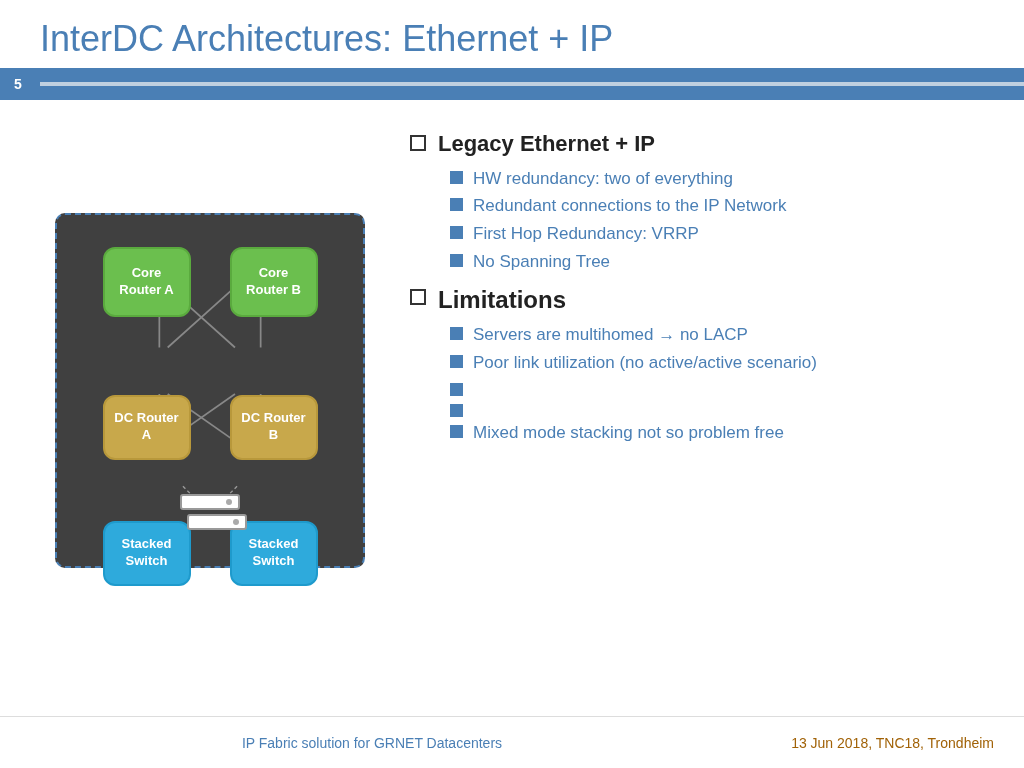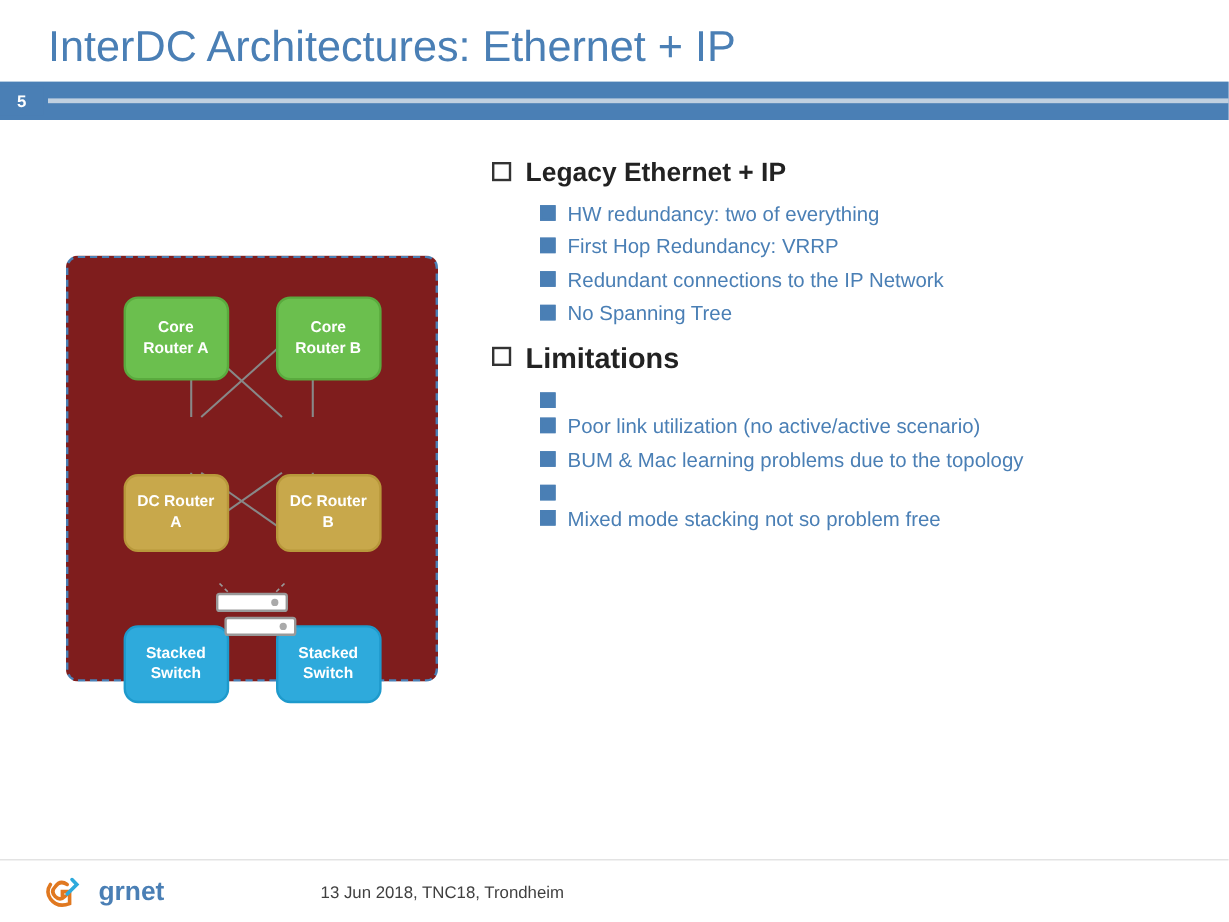--- a/index.html
+++ b/index.html
@@ -55,21 +55,21 @@
     .diagram-area {
       width: 340px;
       flex-shrink: 0;
       display: flex;
       align-items: center;
       justify-content: center;
     }
     .diagram-box {
       border: 2.5px dashed #4a7fb5;
       border-radius: 10px;
-      background: #7f1d1d;
+      background: #404040;
       width: 310px;
       height: 355px;
       position: relative;
       padding: 18px 16px;
     }
 
     .node {
       border-radius: 12px;
       display: flex;
       align-items: center;
@@ -222,21 +222,21 @@
     .footer-center {
       flex: 1;
       text-align: center;
       font-size: 14px;
       color: #4a7fb5;
     }
     .footer-right {
       width: 280px;
       text-align: right;
       font-size: 14px;
-      color: #404040;
+      color: #a16207;
     }
 
     
     .diagram-inner {
       position: relative;
       width: 100%;
       height: 100%;
     }
   </style>
 </head>
@@ -317,65 +317,56 @@
       <div class="main-bullet-checkbox"></div>
       <span class="main-bullet-text">Legacy Ethernet + IP</span>
     </div>
     <div class="sub-bullets">
       <div class="sub-bullet">
         <div class="sub-bullet-checkbox"></div>
         <span class="sub-bullet-text">HW redundancy: two of everything</span>
       </div>
       <div class="sub-bullet">
         <div class="sub-bullet-checkbox"></div>
+        <span class="sub-bullet-text">Redundant connections to the IP Network</span>
+      </div>
+      <div class="sub-bullet">
+        <div class="sub-bullet-checkbox"></div>
         <span class="sub-bullet-text">First Hop Redundancy: VRRP</span>
-      </div>
-      <div class="sub-bullet">
-        <div class="sub-bullet-checkbox"></div>
-        <span class="sub-bullet-text">Redundant connections to the IP Network</span>
       </div>
       <div class="sub-bullet">
         <div class="sub-bullet-checkbox"></div>
         <span class="sub-bullet-text">No Spanning Tree</span>
       </div>
     </div>
 
     <div class="main-bullet">
       <div class="main-bullet-checkbox"></div>
       <span class="main-bullet-text large">Limitations</span>
     </div>
     <div class="sub-bullets">
       <div class="sub-bullet">
         <div class="sub-bullet-checkbox"></div>
+        <span class="sub-bullet-text">Servers are multihomed → no LACP</span>
       </div>
       <div class="sub-bullet">
         <div class="sub-bullet-checkbox"></div>
         <span class="sub-bullet-text">Poor link utilization (no active/active scenario)</span>
       </div>
       <div class="sub-bullet">
         <div class="sub-bullet-checkbox"></div>
-        <span class="sub-bullet-text">BUM &amp; Mac learning problems due to the topology</span>
       </div>
       <div class="sub-bullet">
         <div class="sub-bullet-checkbox"></div>
       </div>
       <div class="sub-bullet">
         <div class="sub-bullet-checkbox"></div>
         <span class="sub-bullet-text">Mixed mode stacking not so problem free</span>
       </div>
     </div>
 
   </div>
 </div>
 
 <div class="footer">
-  <div class="footer-logo">
-
-    <svg class="logo-icon" viewBox="0 0 44 44" xmlns="http://www.w3.org/2000/svg">
-      <circle cx="22" cy="22" r="20" fill="#fff"></circle>
-
-      <path d="M12 16 Q8 22 12 28 Q18 36 28 32 L28 22 L22 22 L22 26 L24 26 Q20 30 16 26 Q12 22 16 18 Q20 12 26 16" fill="none" stroke="#e07820" stroke-width="3" stroke-linecap="round"></path>
-      <path d="M30 12 L34 16 L26 24" fill="none" stroke="#2eaadc" stroke-width="3" stroke-linecap="round"></path>
-    </svg>
-    <span style="font-size:22px; font-weight:700; color:#4a7fb5;">grnet</span>
-  </div>
+  <div class="footer-center">IP Fabric solution for GRNET Datacenters</div>
   <div class="footer-right">13 Jun 2018, TNC18, Trondheim</div>
 </div>
 
 </body></html>

